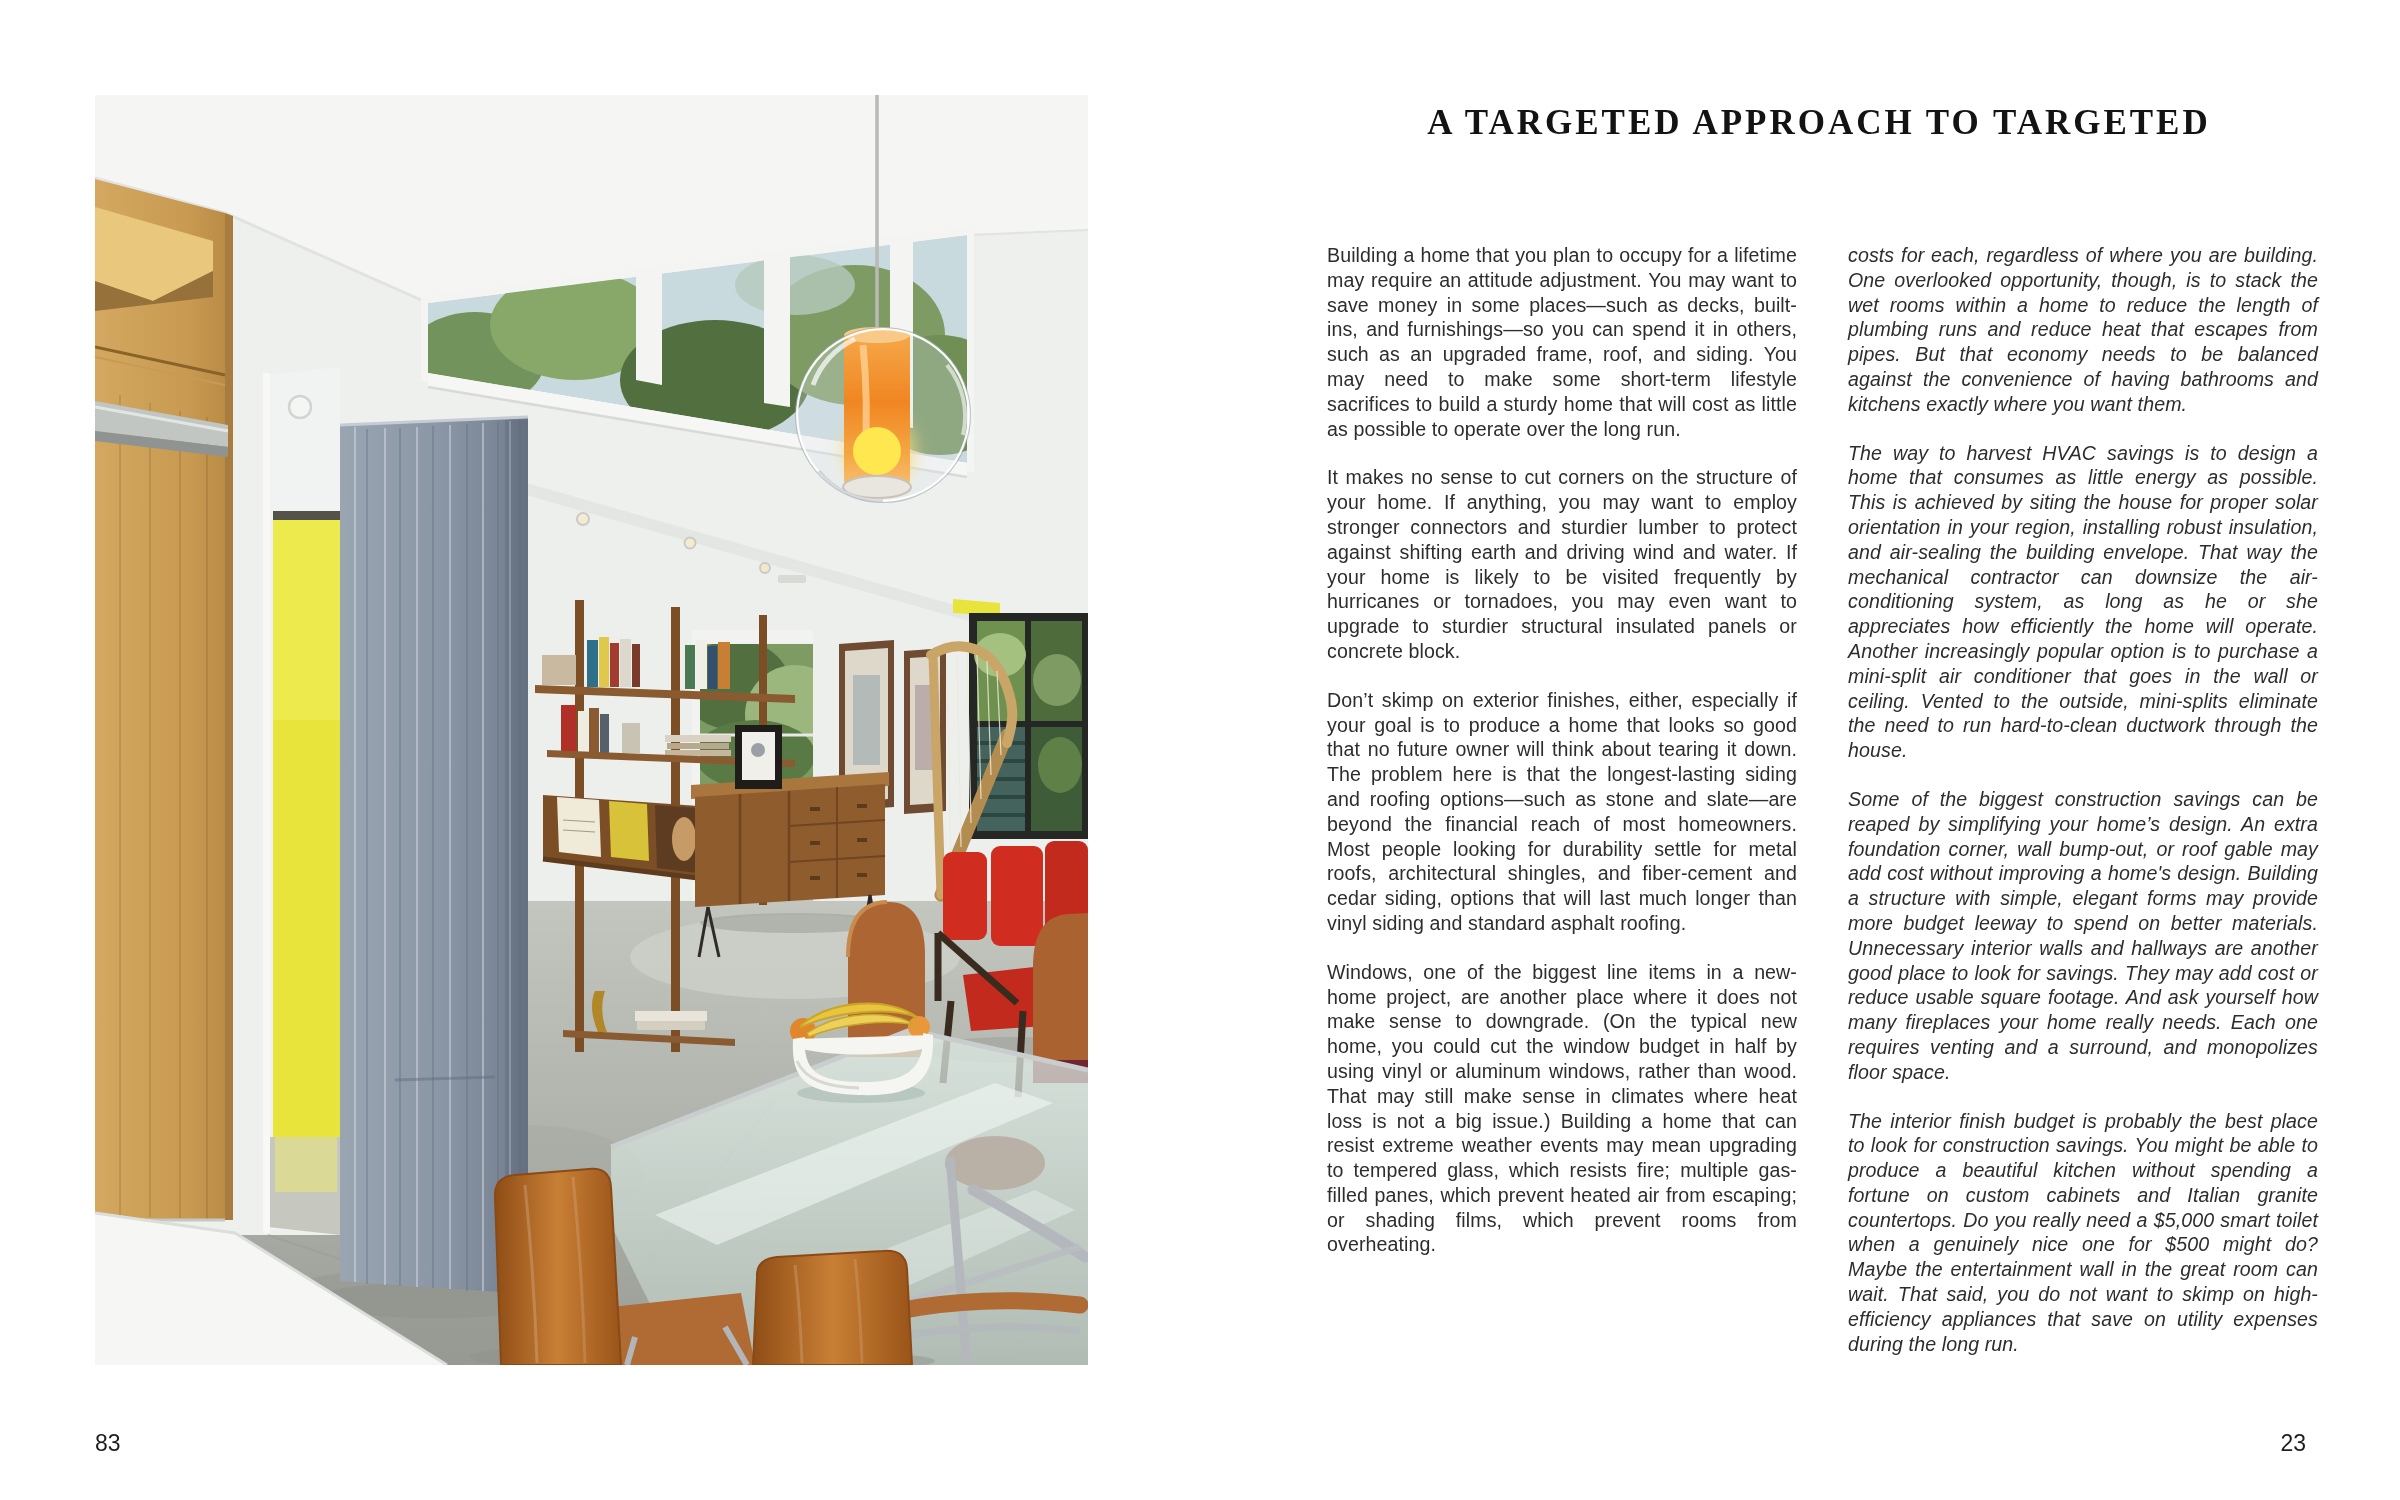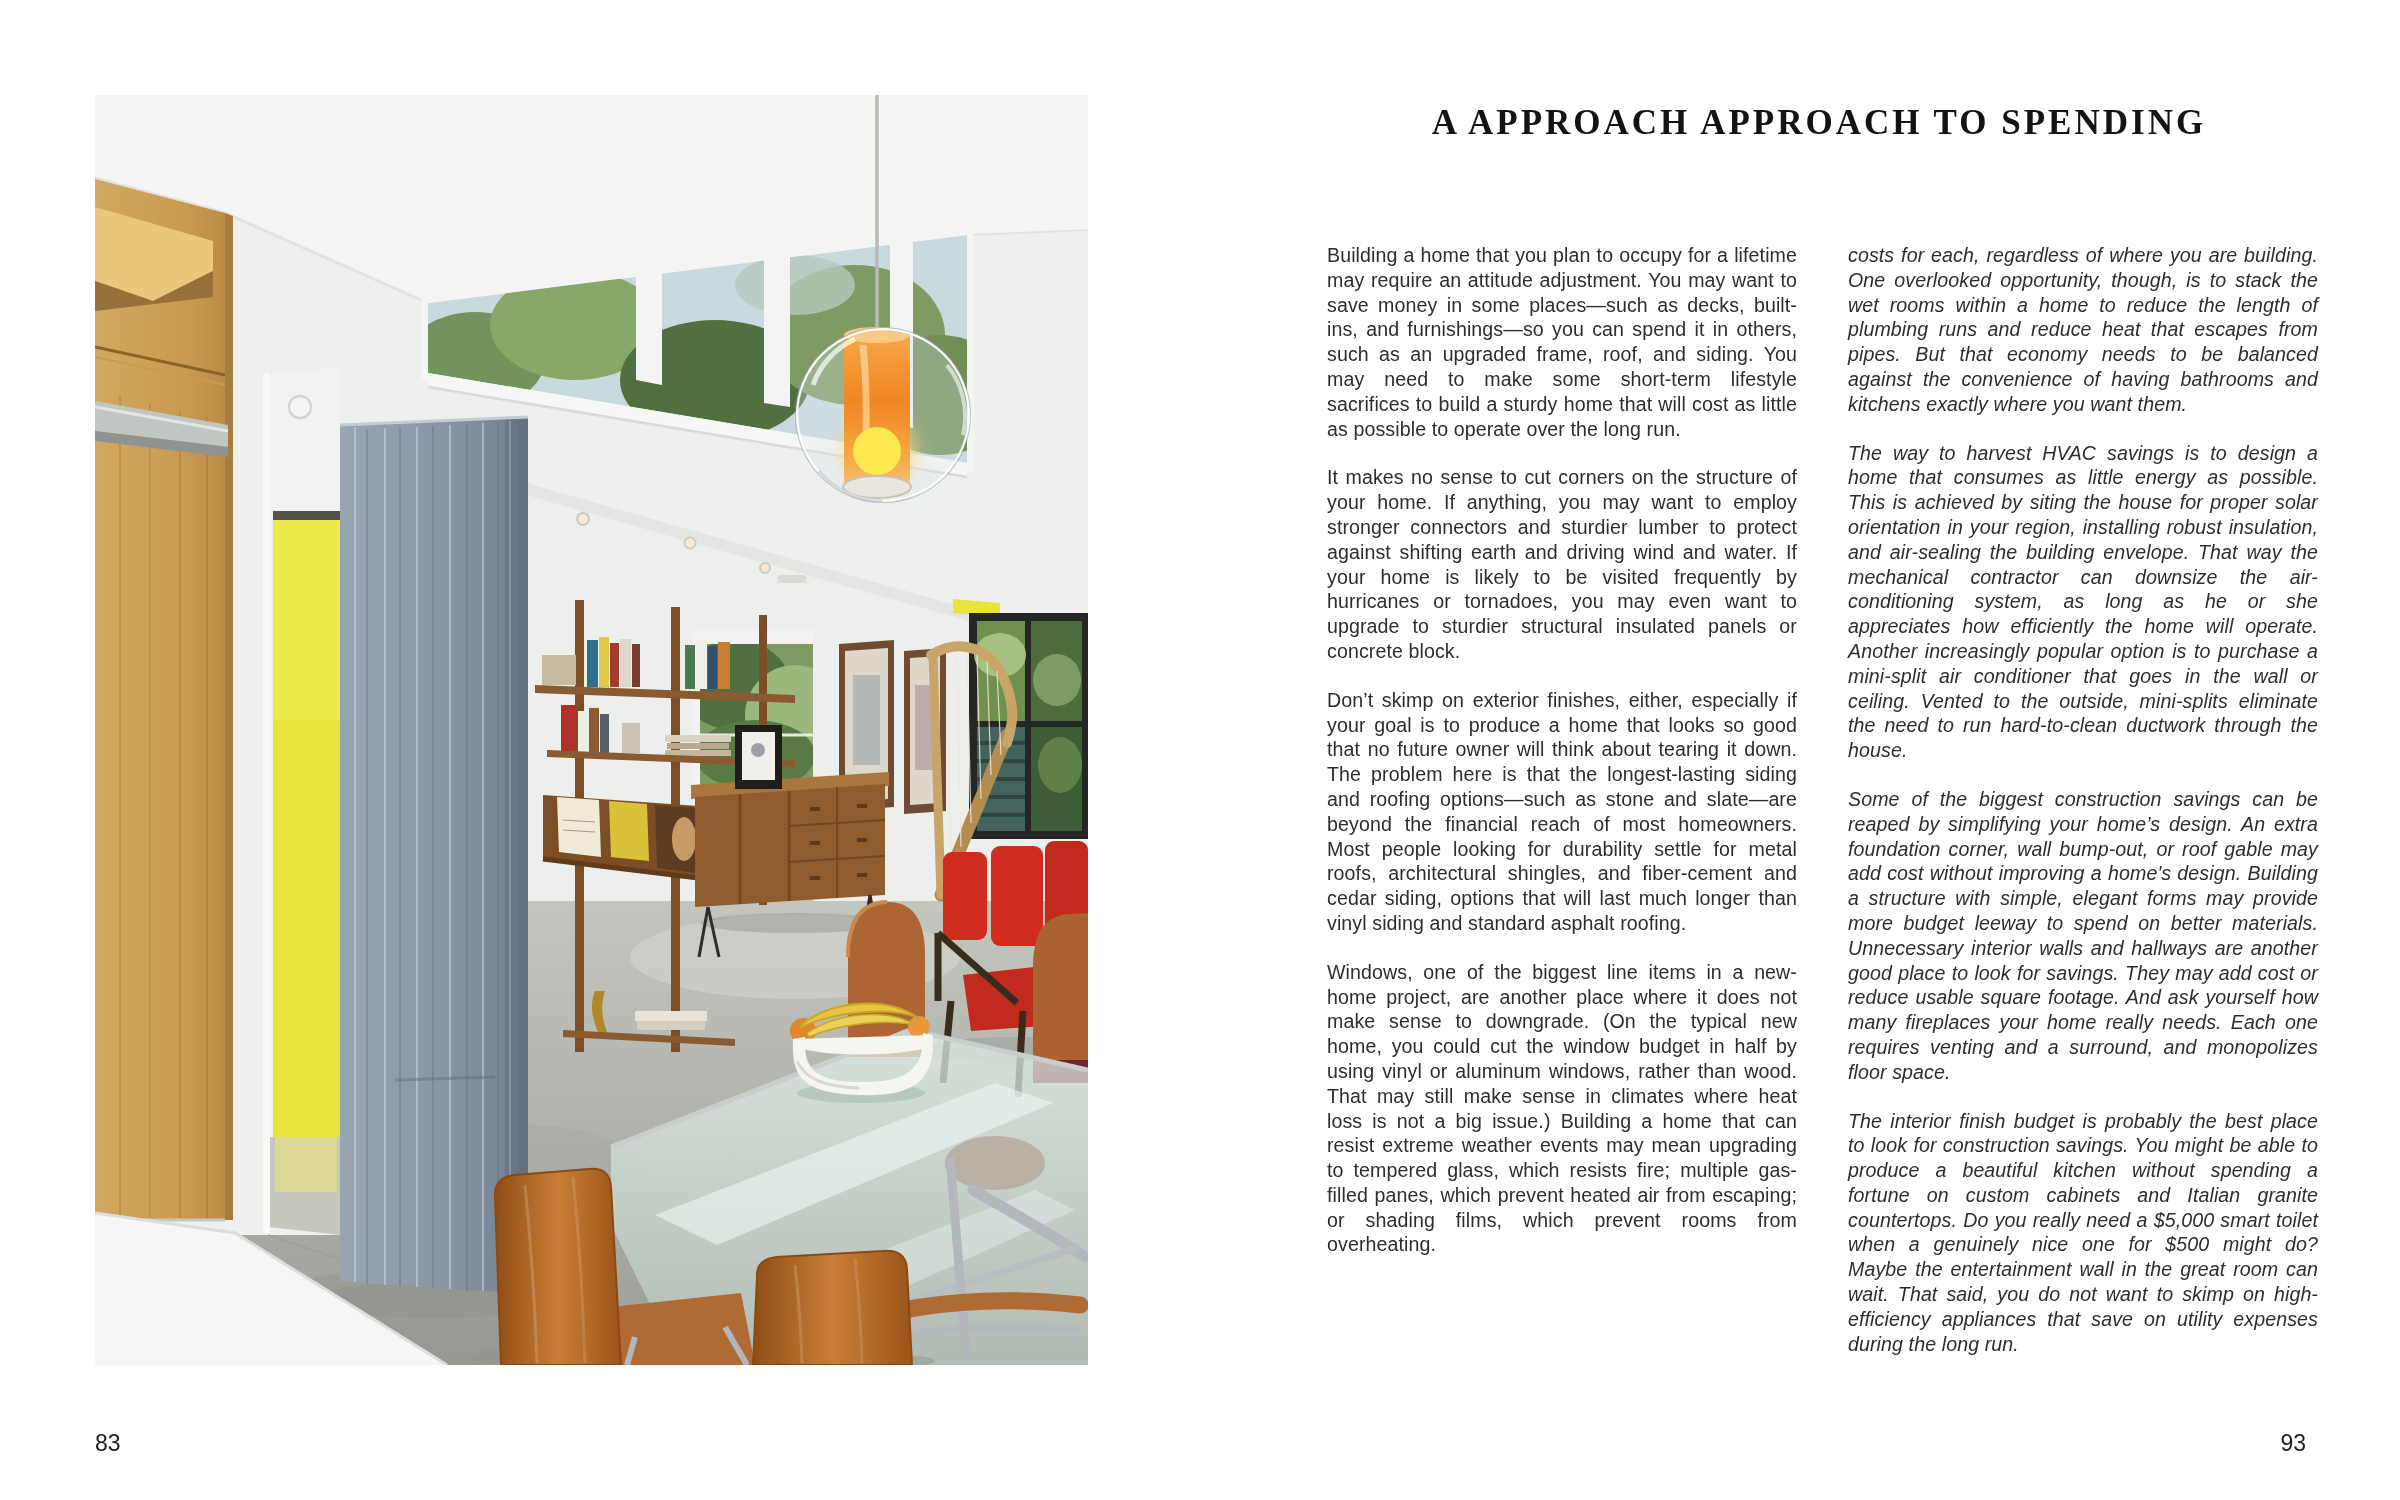--- a/index.html
+++ b/index.html
@@ -378,32 +378,32 @@
         <ellipse cx="782" cy="392" rx="34" ry="11" fill="none" stroke="#c9c2b8" stroke-width="2"></ellipse>
         <circle cx="788" cy="320" r="86" fill="none" stroke="#ffffff" stroke-width="2.5" opacity="0.95"></circle>
         <circle cx="788" cy="320" r="87.5" fill="none" stroke="#96a0a8" stroke-width="1.2" opacity="0.55"></circle>
         <path d="M718,290 A80,80 0 0,1 760,244" fill="none" stroke="#ffffff" stroke-width="5" opacity="0.7"></path>
         <path d="M852,270 A82,82 0 0,1 868,340" fill="none" stroke="#ffffff" stroke-width="4" opacity="0.6"></path>
         <path d="M724,376 A82,82 0 0,0 788,406" fill="none" stroke="#aeb6bc" stroke-width="3" opacity="0.5"></path>
       </g>
     </svg>
   </div>
 
-  <h1 class="title">A APPROACH APPROACH TO SPENDING</h1>
+  <h1 class="title">A TARGETED APPROACH TO TARGETED</h1>
 
   <div class="col col-1">
       <p>Building a home that you plan to occupy for a lifetime may require an attitude adjustment. You may want to save money in some places—such as decks, built-ins, and furnishings—so you can spend it in others, such as an upgraded frame, roof, and siding. You may need to make some short-term lifestyle sacrifices to build a sturdy home that will cost as little as possible to operate over the long run.</p>
       <p>It makes no sense to cut corners on the structure of your home. If anything, you may want to employ stronger connectors and sturdier lumber to protect against shifting earth and driving wind and water. If your home is likely to be visited frequently by hurricanes or tornadoes, you may even want to upgrade to sturdier structural insulated panels or concrete block.</p>
       <p>Don’t skimp on exterior finishes, either, especially if your goal is to produce a home that looks so good that no future owner will think about tearing it down. The problem here is that the longest-lasting siding and roofing options—such as stone and slate—are beyond the financial reach of most homeowners. Most people looking for durability settle for metal roofs, architectural shingles, and fiber-cement and cedar siding, options that will last much longer than vinyl siding and standard asphalt roofing.</p>
       <p>Windows, one of the biggest line items in a new-home project, are another place where it does not make sense to downgrade. (On the typical new home, you could cut the window budget in half by using vinyl or aluminum windows, rather than wood. That may still make sense in climates where heat loss is not a big issue.) Building a home that can resist extreme weather events may mean upgrading to tempered glass, which resists fire; multiple gas-filled panes, which prevent heated air from escaping; or shading films, which prevent rooms from overheating.</p>
     </div>
 
   <div class="col col-2">
       <p>costs for each, regardless of where you are building. One overlooked opportunity, though, is to stack the wet rooms within a home to reduce the length of plumbing runs and reduce heat that escapes from pipes. But that economy needs to be balanced against the convenience of having bathrooms and kitchens exactly where you want them.</p>
       <p>The way to harvest HVAC savings is to design a home that consumes as little energy as possible. This is achieved by siting the house for proper solar orientation in your region, installing robust insulation, and air-sealing the building envelope. That way the mechanical contractor can downsize the air-conditioning system, as long as he or she appreciates how efficiently the home will operate. Another increasingly popular option is to purchase a mini-split air conditioner that goes in the wall or ceiling. Vented to the outside, mini-splits eliminate the need to run hard-to-clean ductwork through the house.</p>
       <p>Some of the biggest construction savings can be reaped by simplifying your home’s design. An extra foundation corner, wall bump-out, or roof gable may add cost without improving a home's design. Building a structure with simple, elegant forms may provide more budget leeway to spend on better materials. Unnecessary interior walls and hallways are another good place to look for savings. They may add cost or reduce usable square footage. And ask yourself how many fireplaces your home really needs. Each one requires venting and a surround, and monopolizes floor space.</p>
       <p>The interior finish budget is probably the best place to look for construction savings. You might be able to produce a beautiful kitchen without spending a fortune on custom cabinets and Italian granite countertops. Do you really need a $5,000 smart toilet when a genuinely nice one for $500 might do? Maybe the entertainment wall in the great room can wait. That said, you do not want to skimp on high-efficiency appliances that save on utility expenses during the long run.</p>
     </div>
 
   <div class="pagenum left">83</div>
-  <div class="pagenum right">93</div>
+  <div class="pagenum right">23</div>
 
 </div>
 
 </body></html>

